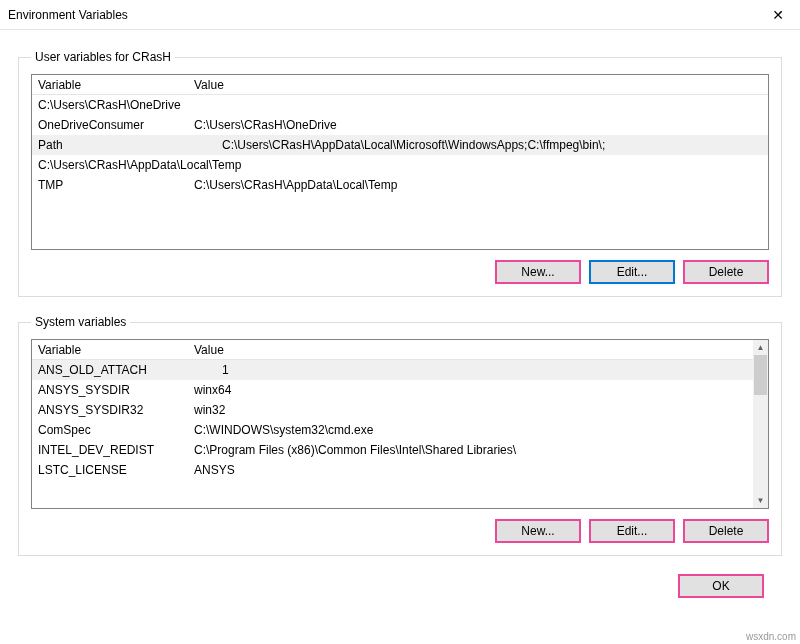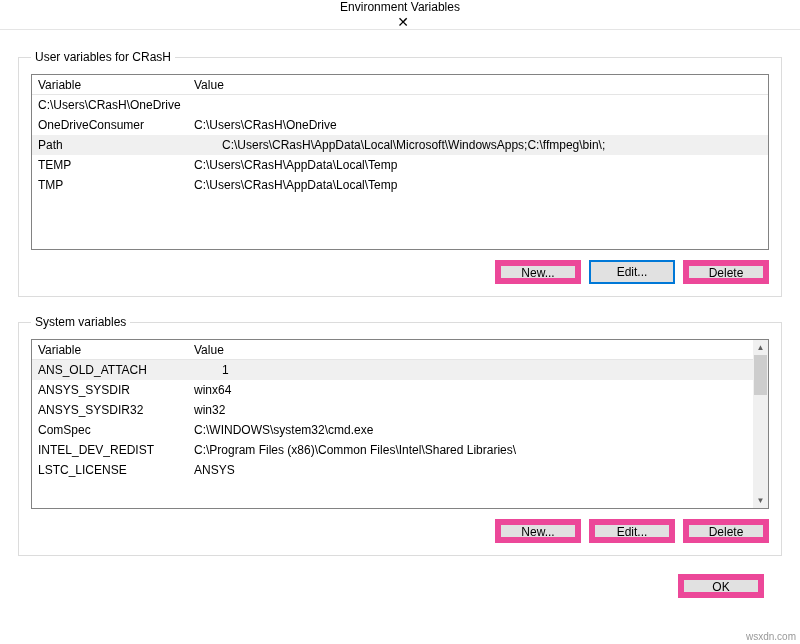--- a/index.html
+++ b/index.html
@@ -14,21 +14,20 @@
       position: relative;
     }
     
     .titlebar {
       height: 30px;
       border-bottom: 1px solid #e5e5e5;
       display: flex;
       align-items: center;
       padding: 0 8px;
       justify-content: space-between;
-      flex-direction: column;
     }
     .titlebar .title { font-size: 12px; }
     .titlebar .close {
       width: 40px; height: 30px;
       display: flex; align-items: center; justify-content: center;
       font-size: 14px;
       cursor: default;
       margin-right: -6px;
     }
     .content {
@@ -90,21 +89,21 @@
     .btnrow {
       display: flex;
       justify-content: flex-end;
       gap: 8px;
       margin-top: 10px;
     }
     .btn {
       min-width: 86px;
       height: 24px;
       background: #e1e1e1;
-      border: 6px solid #ec4899;
+      border: 2px solid #ec4899;
       font-family: inherit;
       font-size: 12px;
       padding: 0 10px;
       cursor: default;
     }
     .btn.focus {
       border: 2px solid #0078d7;
       padding: 0 9px;
     }
     .dialog-btns {
@@ -146,21 +145,20 @@
           </div>
           <div class="list-row">
             <div class="col-var">OneDriveConsumer</div>
             <div class="col-val">C:\Users\CRasH\OneDrive</div>
           </div>
           <div class="list-row selected">
             <div class="col-var">Path</div>
             <div class="col-val">C:\Users\CRasH\AppData\Local\Microsoft\WindowsApps;C:\ffmpeg\bin\;</div>
           </div>
           <div class="list-row">
-            <div class="col-var">TEMP</div>
             <div class="col-val">C:\Users\CRasH\AppData\Local\Temp</div>
           </div>
           <div class="list-row">
             <div class="col-var">TMP</div>
             <div class="col-val">C:\Users\CRasH\AppData\Local\Temp</div>
           </div>
         </div>
     </div>
 
     <div class="btnrow">

